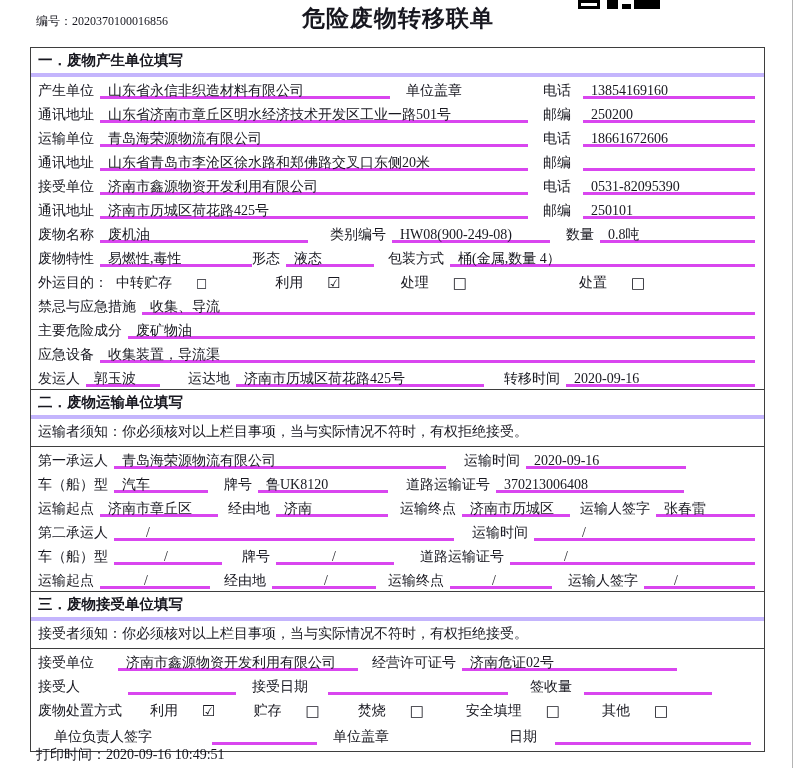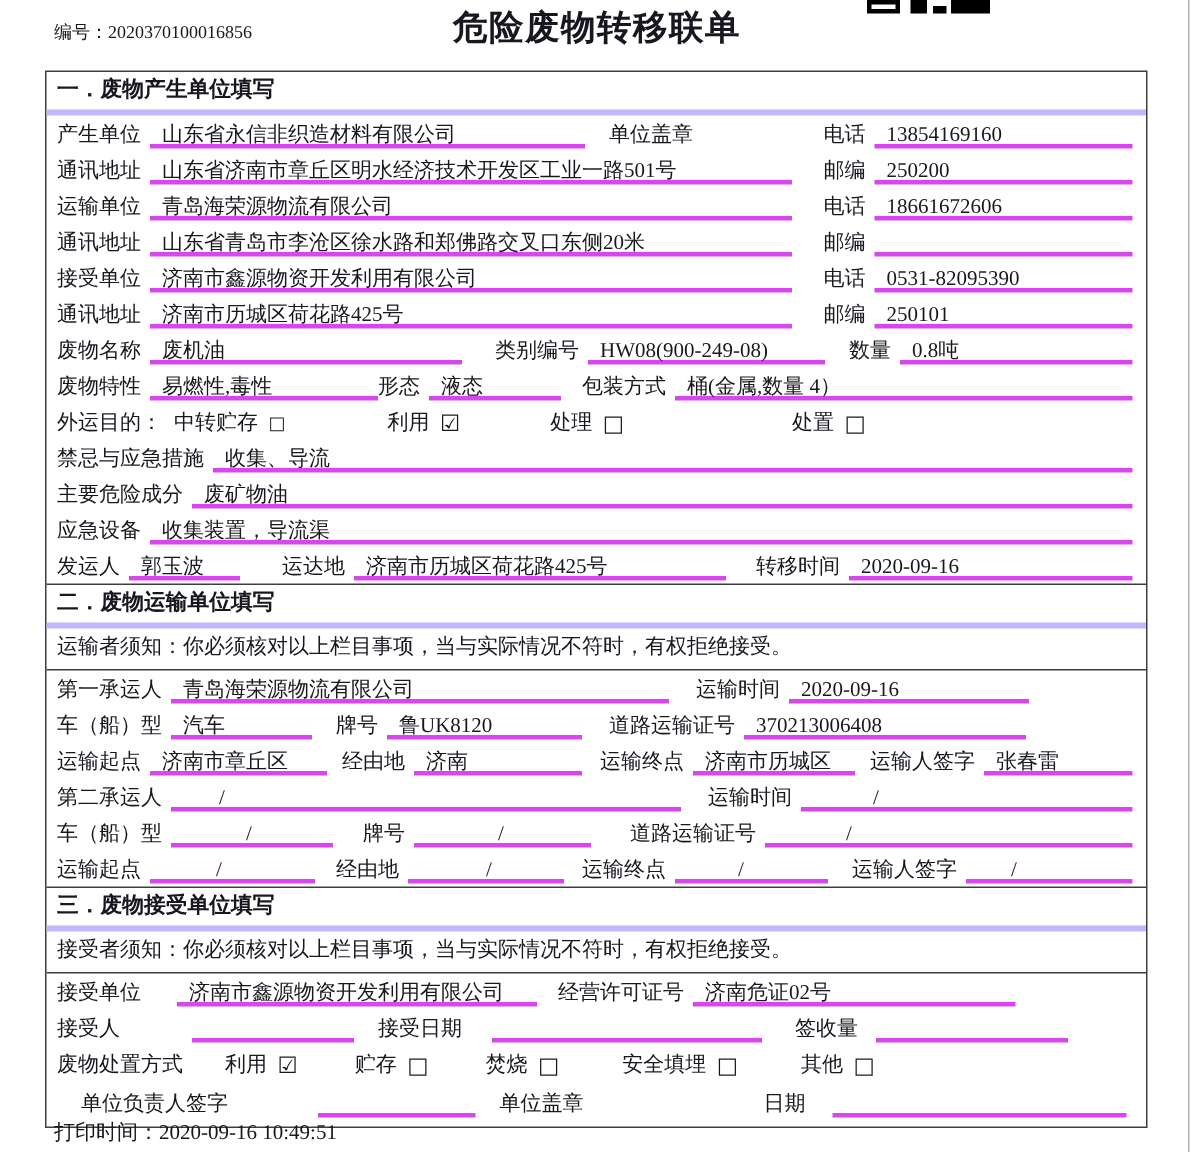--- a/index.html
+++ b/index.html
@@ -34,23 +34,23 @@
   .row.last{height:30px;padding-bottom:6px;margin-left:16px;}
   .lbl{white-space:nowrap;height:17px;line-height:17px;}
   .u{
     display:inline-block;border-bottom:3px solid #d946ef;
     white-space:nowrap;overflow:visible;
     height:17px;line-height:17px;padding-left:8px;margin-left:6px;
     box-sizing:border-box;
   }
   .fill{flex:1;}
   .ra{margin-left:auto;}
-  .rlbl{width:40px;text-align:right;}
+  .rlbl{width:40px;text-align:center;}
   .rval{width:172px;}
-  .opt{display:flex;gap:7px;height:17px;line-height:17px;white-space:nowrap;}
+  .opt{display:flex;align-items:flex-end;gap:24px;height:17px;line-height:17px;white-space:nowrap;}
   .cb{font-family:"DejaVu Sans","Liberation Sans",sans-serif;font-size:15px;line-height:16px;}
   .print-row{position:absolute;left:36px;top:746px;font-size:14px;white-space:nowrap;}
 </style>
 </head>
 <body>
 
 <div class="page-edge"></div>
 
 <div class="doc-header">
   <div class="doc-no"><span>编号：</span><span>2020370100016856</span></div>

